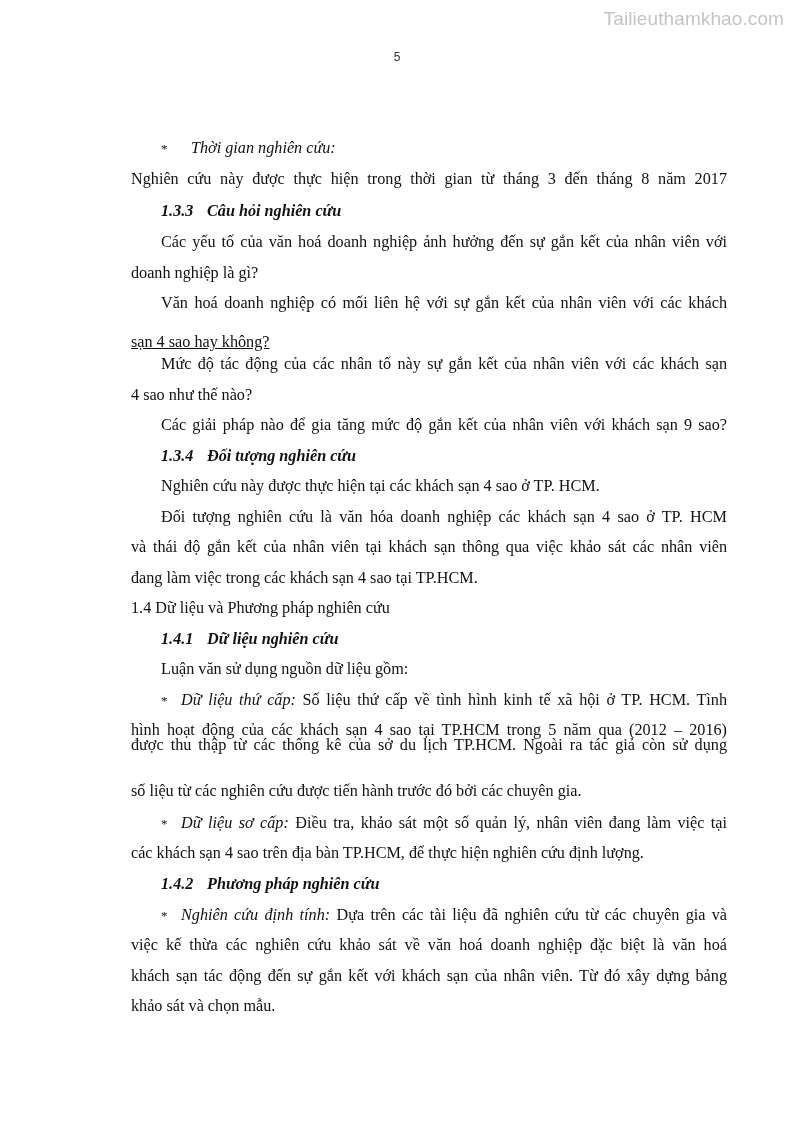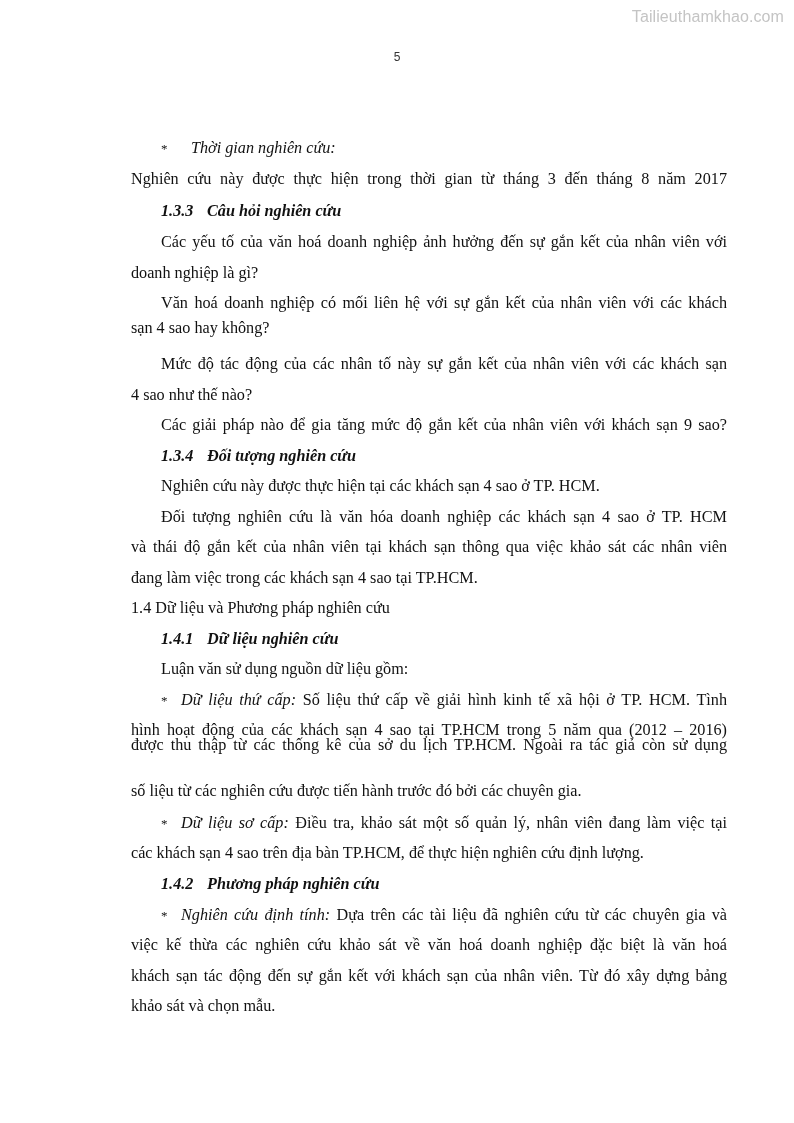--- a/index.html
+++ b/index.html
@@ -1,19 +1,19 @@
 <!DOCTYPE html>
 <html><head>
 <meta charset="utf-8">
 <style>
   html, body { margin:0; padding:0; background:#ffffff; }
   body { width:794px; height:1123px; position:relative; overflow:hidden;
          font-family:"Liberation Serif", serif; color:#111; font-size:16.2px; }
   .watermark { position:absolute; top:8px; right:10px; font-family:"Liberation Sans", sans-serif;
-               font-size:16px; color:#c4c4c4; letter-spacing:0.1px; }
+               font-size:19px; color:#c4c4c4; letter-spacing:0.1px; }
   .page-num { position:absolute; top:50px; left:0; width:794px; text-align:center;
               font-family:"Liberation Sans", sans-serif; font-size:12px; color:#333; }
   .content { position:absolute; top:132px; left:131px; width:596px; }
   .line { position:absolute; left:0; white-space:nowrap; line-height:26px; }
   .just { width:596px; text-align:justify; text-align-last:justify; white-space:normal; }
   .ind { left:30px; }
   .ind.just { width:566px; }
   .h3 { font-weight:bold; font-style:italic; }
   .h3 .num { display:inline-block; width:46px; }
   .h2 { font-weight:normal; }
@@ -33,42 +33,42 @@
     <span class="star-wide">*</span><span class="it">Thời gian nghiên cứu:</span>
   </div>
   <div class="line just" style="top:34px;">Nghiên cứu này được thực hiện trong thời gian từ tháng 3 đến tháng 8 năm 2017</div>
 
   <div class="line ind h3" style="top:66px;">
     <span class="num">1.3.3</span><span>Câu hỏi nghiên cứu</span>
   </div>
   <div class="line ind just" style="top:97px;">Các yếu tố của văn hoá doanh nghiệp ảnh hưởng đến sự gắn kết của nhân viên với</div>
   <div class="line" style="top:128px;">doanh nghiệp là gì?</div>
   <div class="line ind just" style="top:158px;">Văn hoá doanh nghiệp có mối liên hệ với sự gắn kết của nhân viên với các khách</div>
-  <div class="line" style="top:183px;">sạn 4 sao hay không?</div>
+  <div class="line" style="top:197px;text-decoration:underline;">sạn 4 sao hay không?</div>
   <div class="line ind just" style="top:219px;">Mức độ tác động của các nhân tố này sự gắn kết của nhân viên với các khách sạn</div>
   <div class="line" style="top:250px;">4 sao như thế nào?</div>
   <div class="line ind just" style="top:280px;">Các giải pháp nào để gia tăng mức độ gắn kết của nhân viên với khách sạn 9 sao?</div>
 
   <div class="line ind h3" style="top:311px;">
     <span class="num">1.3.4</span><span>Đối tượng nghiên cứu</span>
   </div>
   <div class="line ind" style="top:341px;">Nghiên cứu này được thực hiện tại các khách sạn 4 sao ở TP. HCM.</div>
   <div class="line ind just" style="top:372px;">Đối tượng nghiên cứu là văn hóa doanh nghiệp các khách sạn 4 sao ở TP. HCM</div>
   <div class="line just" style="top:402px;">và thái độ gắn kết của nhân viên tại khách sạn thông qua việc khảo sát các nhân viên</div>
   <div class="line" style="top:433px;">đang làm việc trong các khách sạn 4 sao tại TP.HCM.</div>
 
   <div class="line h2" style="top:463px;">1.4 Dữ liệu và Phương pháp nghiên cứu</div>
 
   <div class="line ind h3" style="top:494px;">
     <span class="num">1.4.1</span><span>Dữ liệu nghiên cứu</span>
   </div>
   <div class="line ind" style="top:524px;">Luận văn sử dụng nguồn dữ liệu gồm:</div>
 
   <div class="line ind just" style="top:555px;">
-    <span class="star">*</span><span class="it">Dữ liệu thứ cấp:</span> <span>Số liệu thứ cấp về giải hình kinh tế xã hội ở TP. HCM. Tình</span>
+    <span class="star">*</span><span class="it">Dữ liệu thứ cấp:</span> <span>Số liệu thứ cấp về tình hình kinh tế xã hội ở TP. HCM. Tình</span>
   </div>
   <div class="line just" style="top:585px;">hình hoạt động của các khách sạn 4 sao tại TP.HCM trong 5 năm qua (2012 – 2016)</div>
   <div class="line just" style="top:600px;">được thu thập từ các thống kê của sở du lịch TP.HCM. Ngoài ra tác giả còn sử dụng</div>
   <div class="line" style="top:646px;">số liệu từ các nghiên cứu được tiến hành trước đó bởi các chuyên gia.</div>
 
   <div class="line ind just" style="top:678px;">
     <span class="star">*</span><span class="it">Dữ liệu sơ cấp:</span> <span>Điều tra, khảo sát một số quản lý, nhân viên đang làm việc tại</span>
   </div>
   <div class="line" style="top:708px;">các khách sạn 4 sao trên địa bàn TP.HCM, để thực hiện nghiên cứu định lượng.</div>
 

